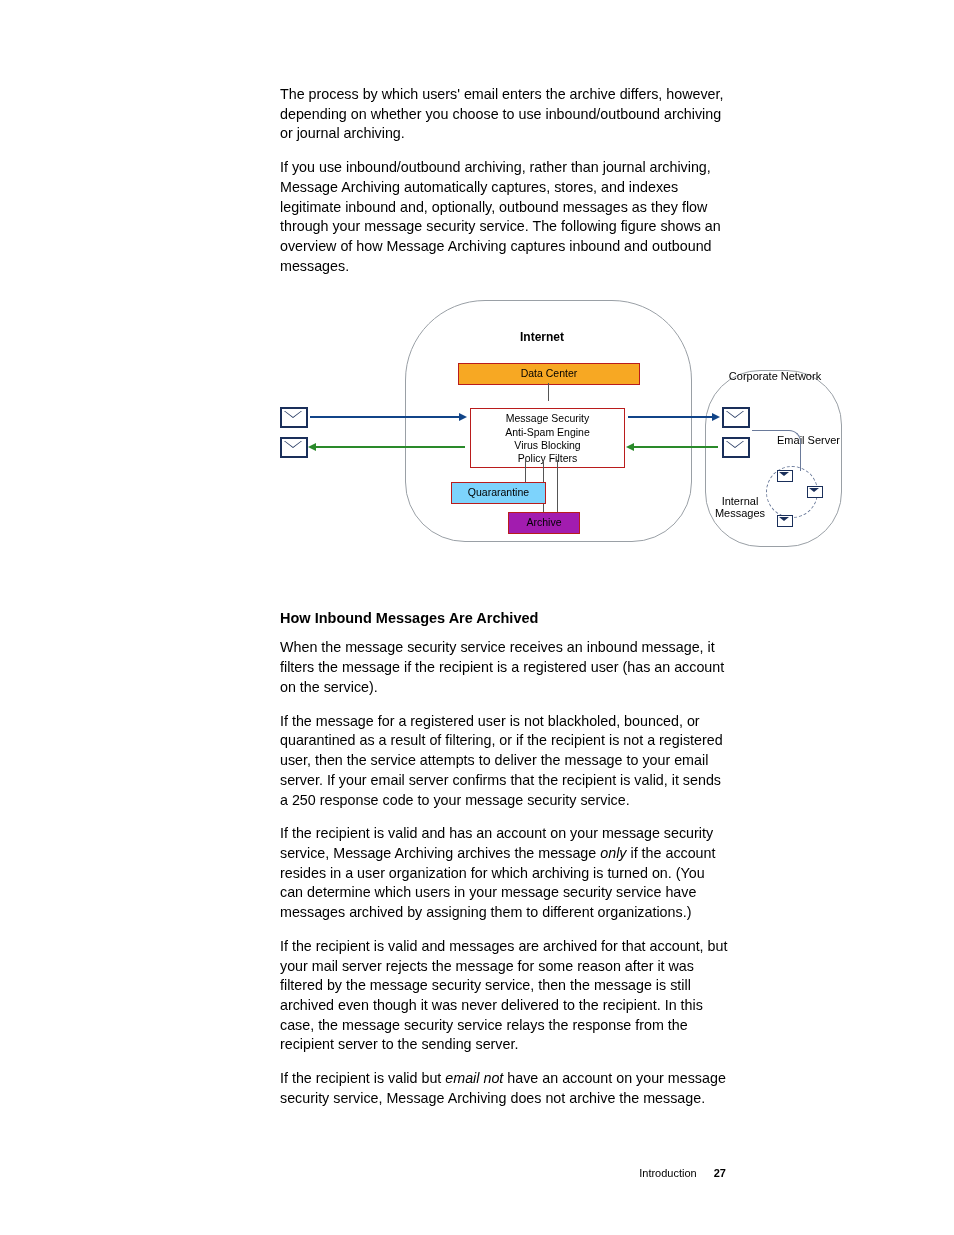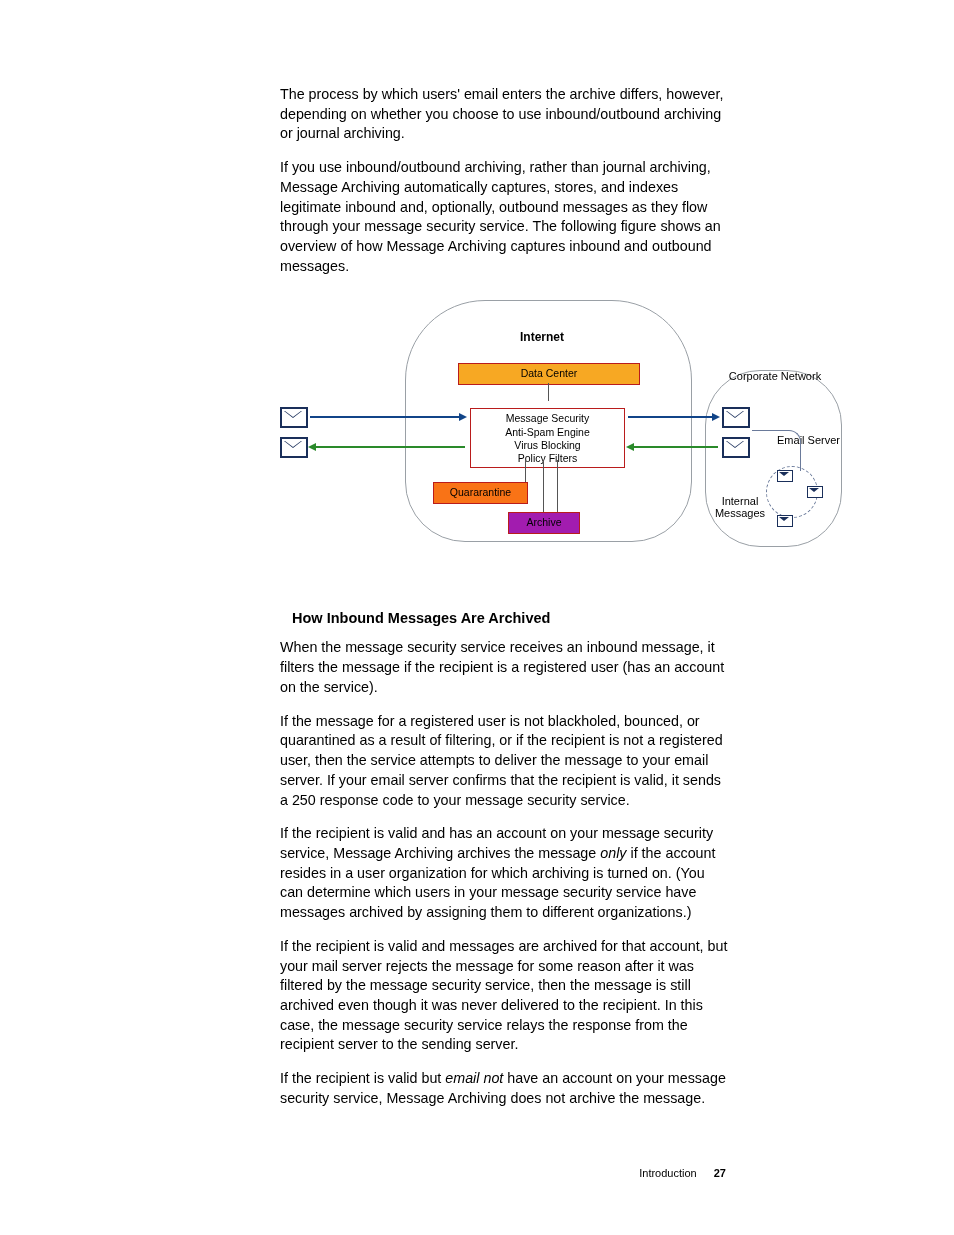--- a/index.html
+++ b/index.html
@@ -22,21 +22,21 @@
     margin: 0 0 14px 0;
   }
   h2 {
     font-size: 20px;
     font-weight: bold;
     margin: 58px 0 22px 0;
   }
   h3 {
     font-size: 14.5px;
     font-weight: bold;
-    margin: 50px 0 12px 12px;
+    margin: 50px 0 12px 0;
   }
   .italic { font-style: italic; }
   .footer {
     position: absolute;
     right: 112px;
     bottom: 56px;
     font-size: 11px;
   }
   .footer .pn { font-weight: bold; margin-left: 14px; }
 
@@ -66,21 +66,21 @@
     position: absolute;
     border: 1px solid #b91c1c;
     text-align: center;
     font-size: 10.5px;
     line-height: 1.25;
     padding: 3px 6px;
     box-sizing: border-box;
   }
   .box-dc   { left: 178px; top: 73px;  width: 182px; background: #f7a823; }
   .box-ms   { left: 190px; top: 110px; width: 155px; height: 60px; background: #fff; margin-top: 8px; }
-  .box-q    { left: 153px; top: 192px; width: 95px;  background: #f97316; }
+  .box-q    { left: 171px; top: 192px; width: 95px;  background: #7dd3fc; }
   .box-a    { left: 228px; top: 222px; width: 72px;  background: #a21caf; }
 
   .env {
     position: absolute;
     width: 24px; height: 17px;
     border: 2px solid #1a2f5a;
     background: #fff;
   }
   .env::before {
     content: "";

